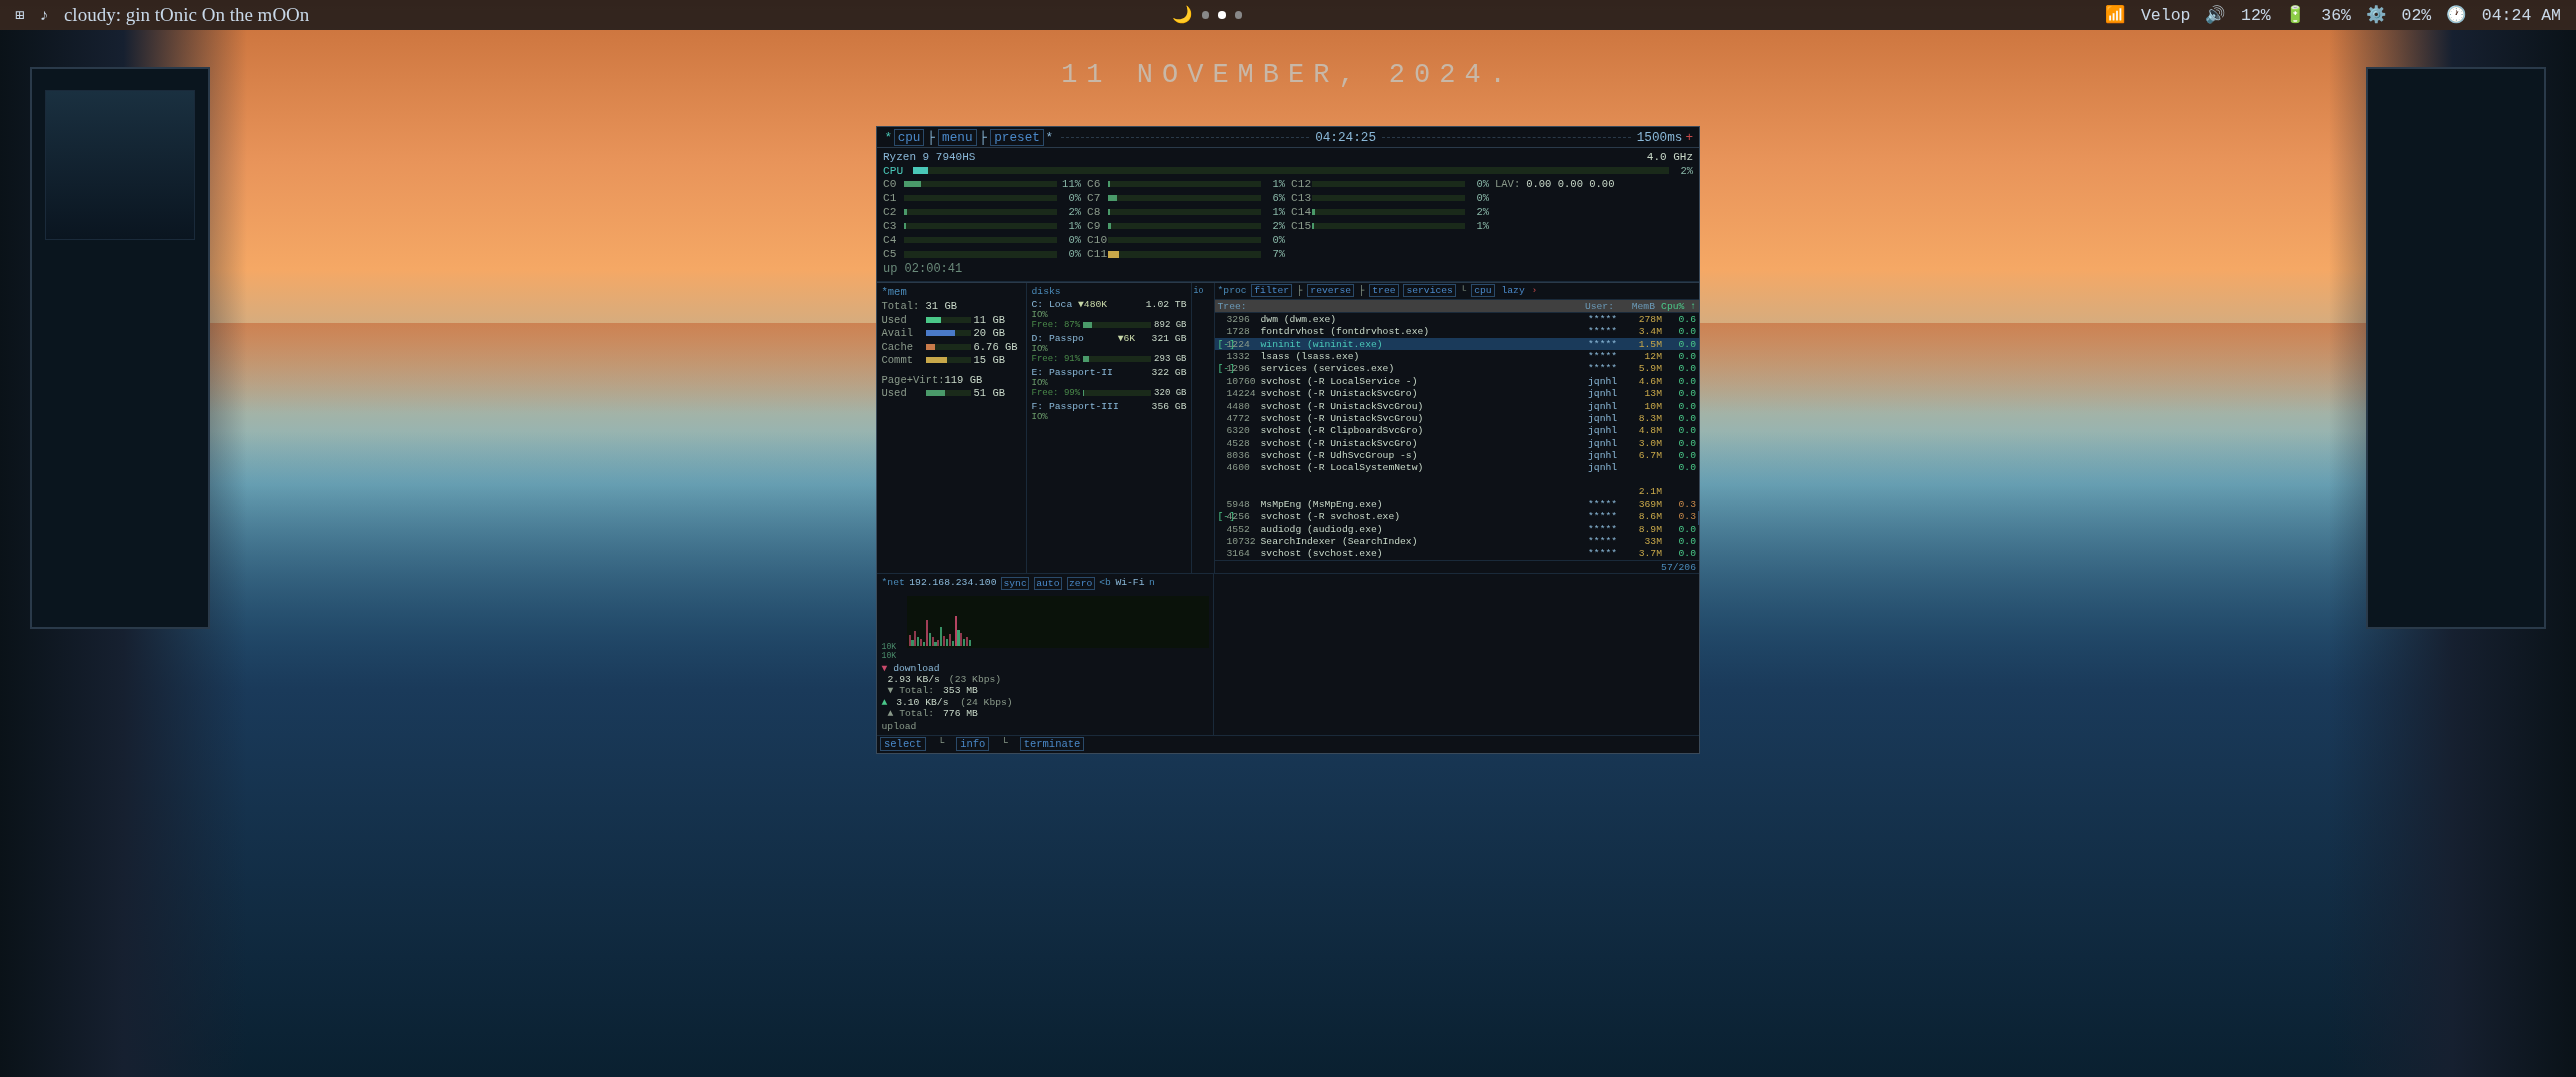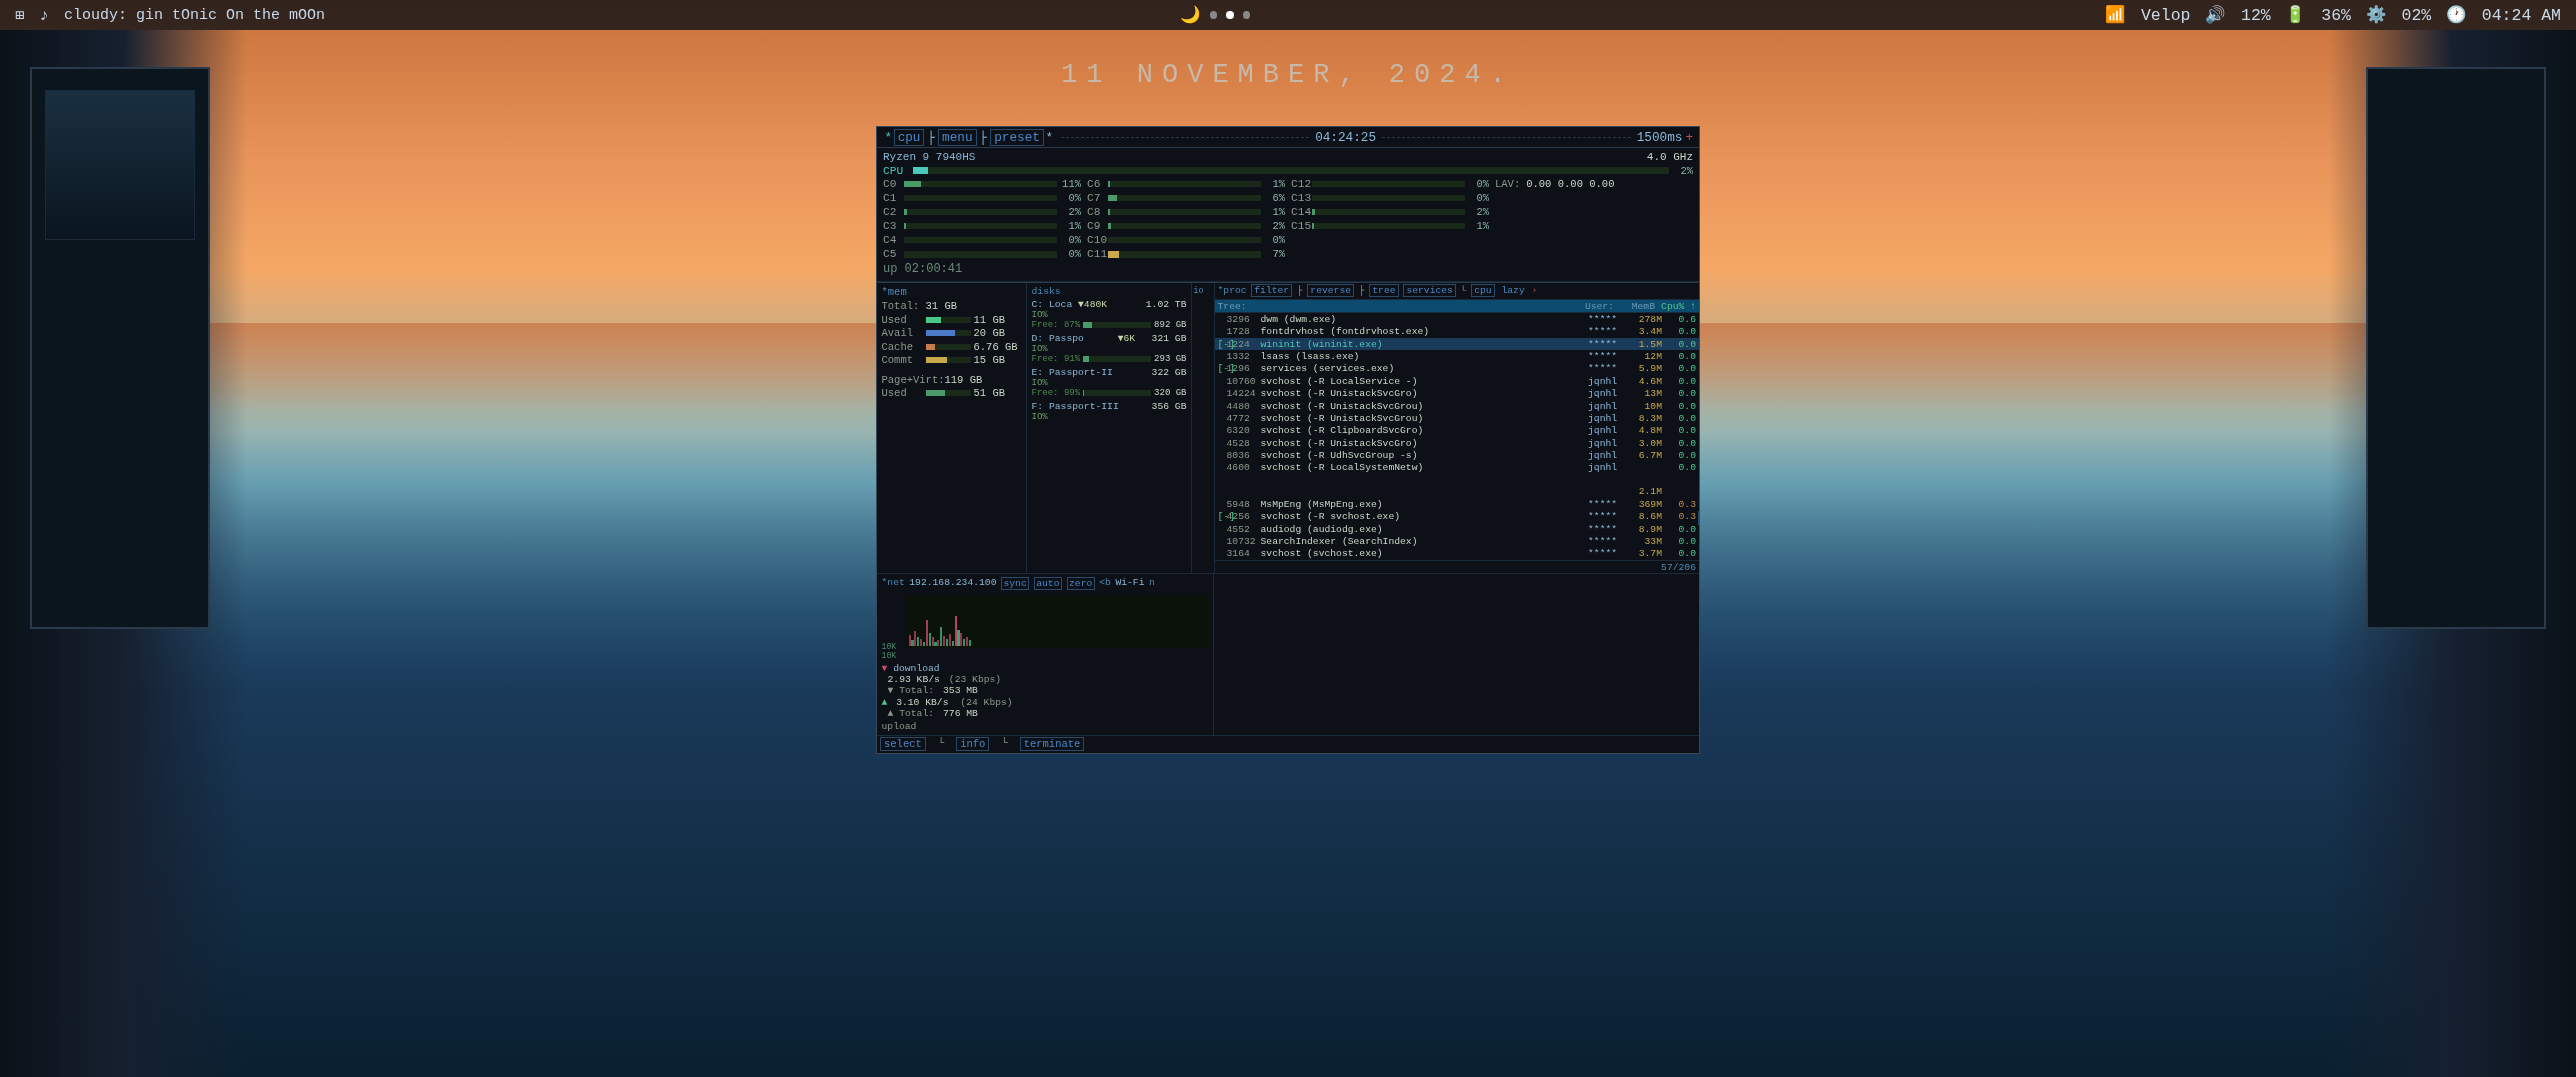--- a/index.html
+++ b/index.html
@@ -182,21 +182,21 @@
       border-top: 0.7px solid #2a3a4a;
     }
   </style>
 </head>
 <body>
 
 <div class="taskbar">
   <div class="taskbar-left">
     <span style="font-size:15px; cursor:pointer;">⊞</span>
     <span>♪</span>
-    <span style="font-size:15px;">cloudy: gin tOnic On the mOOn</span>
+    <span style="font-size:19px;font-family:Liberation Serif, serif;">cloudy: gin tOnic On the mOOn</span>
   </div>
   <div class="taskbar-center">
     <span style="font-size:16.5px;">🌙</span>
     <span class="dot"></span>
     <span class="dot active"></span>
     <span class="dot"></span>
   </div>
   <div class="taskbar-right">
     <span>📶</span>
     <span>Velop</span>
@@ -521,21 +521,21 @@
         <span style="border:0.7px solid #2a4a6a; padding:0 2.2px; color:#4a88c8;">reverse</span>
         <span style="color:#8a9a8a;">├</span>
         <span style="border:0.7px solid #2a4a6a; padding:0 2.2px; color:#4a88c8;">tree</span>
         <span style="border:0.7px solid #2a4a6a; padding:0 2.2px; color:#4a88c8;">services</span>
         <span style="color:#8a9a8a;">└</span>
         <span style="border:0.7px solid #2a4a6a; padding:0 2.2px; color:#4a88c8;">cpu</span>
         <span style="padding:0 2.2px; color:#4a88c8;">lazy</span>
         <span style="color:#c84a4a;">›</span>
       </div>
 
-      <div style="display:flex; background:#0c4a6e; padding:0.7px 3px; font-size:9.7px; color:#6a9ab8; border-bottom:0.7px solid #1a2a3a;">
+      <div style="display:flex; background:#404040; padding:0.7px 3px; font-size:9.7px; color:#6a9ab8; border-bottom:0.7px solid #1a2a3a;">
         <span style="flex:1;">Tree:</span>
         <span style="width:52px; text-align:right;">User:</span>
         <span style="width:41px; text-align:right;">MemB</span>
         <span style="width:41px; text-align:right; color:#4ac888;">Cpu% ↑</span>
       </div>
 
       <div style="overflow:hidden; flex:1;">
 
         <div class="proc-row">
           <span style="width:9px; color:#4a6a5a;"></span>

